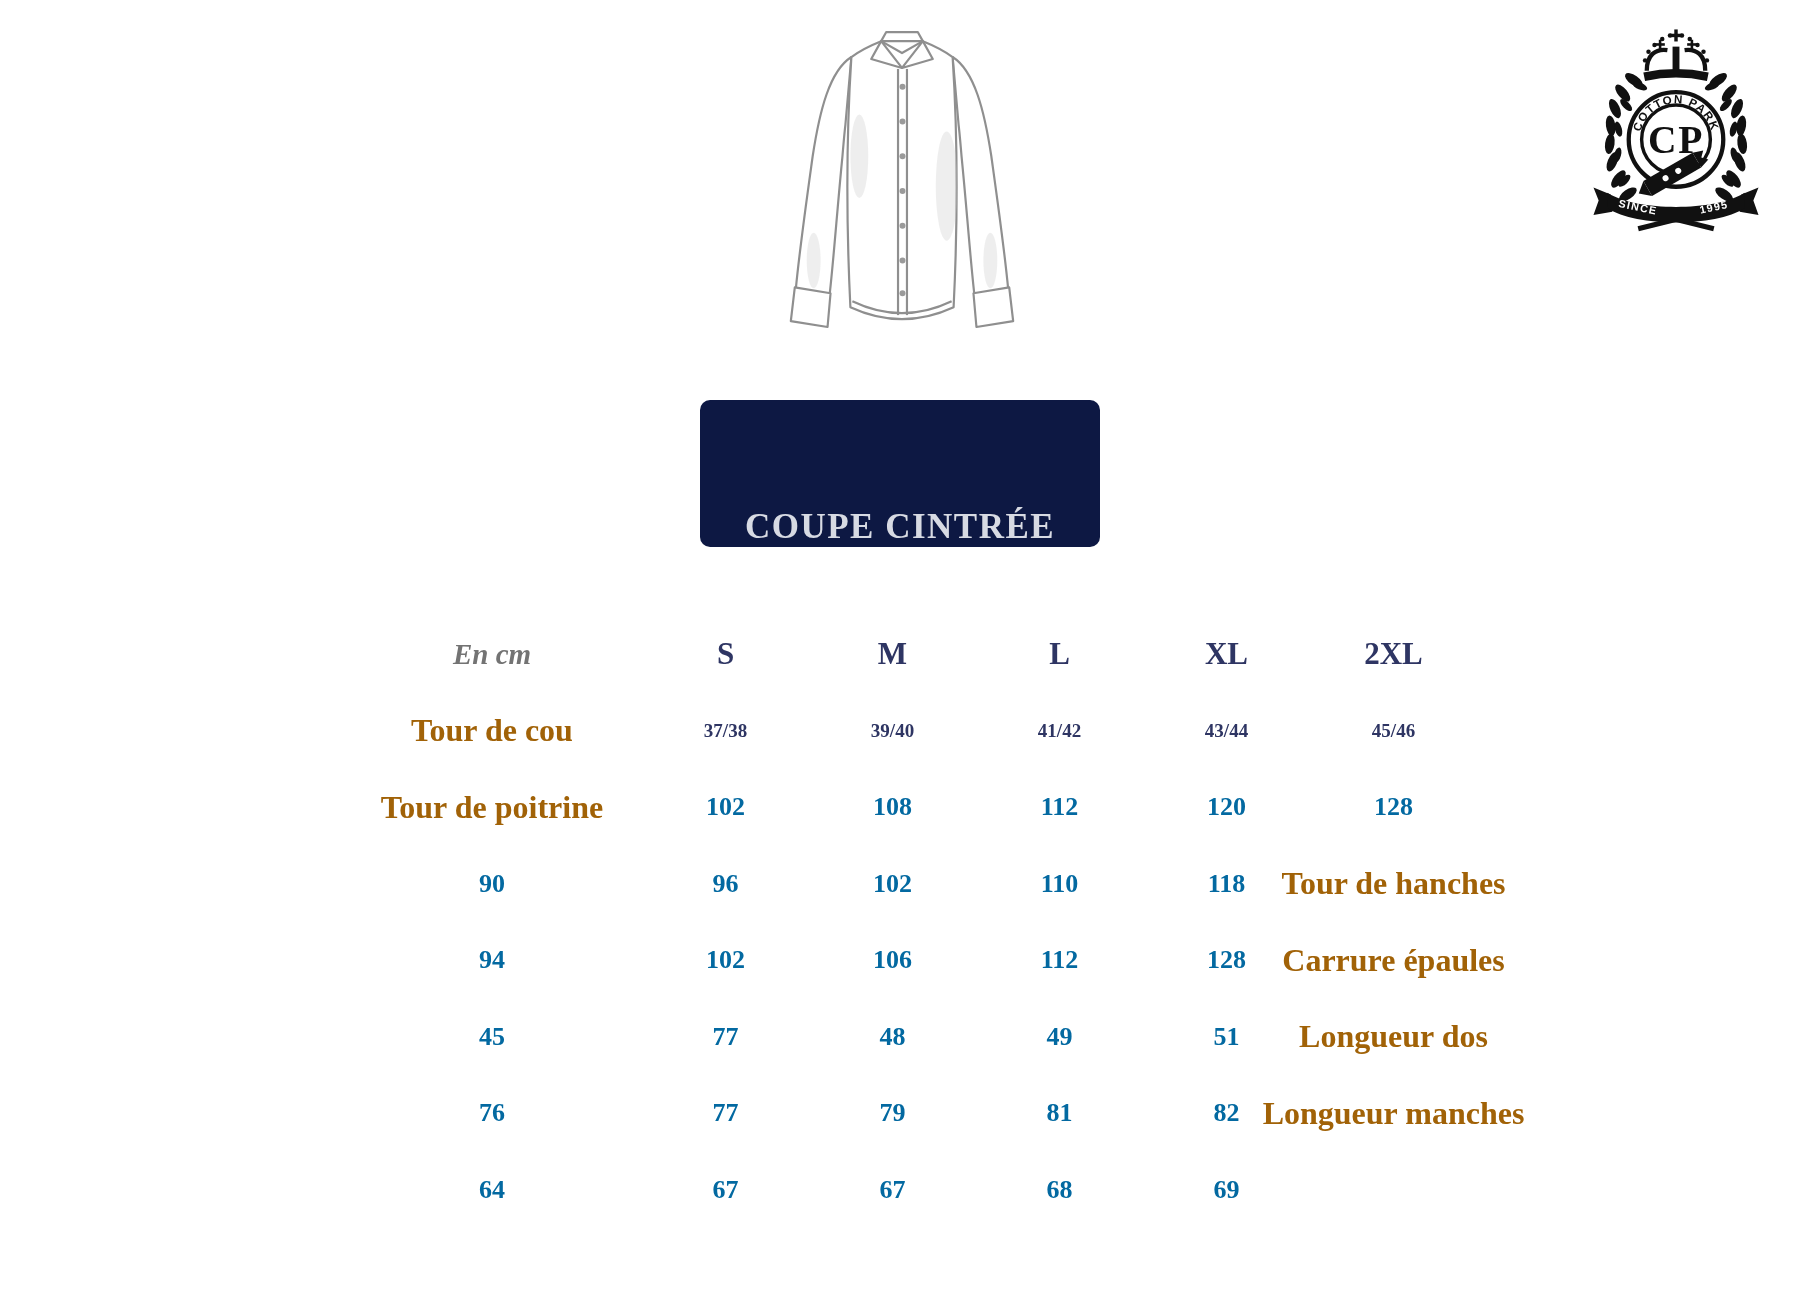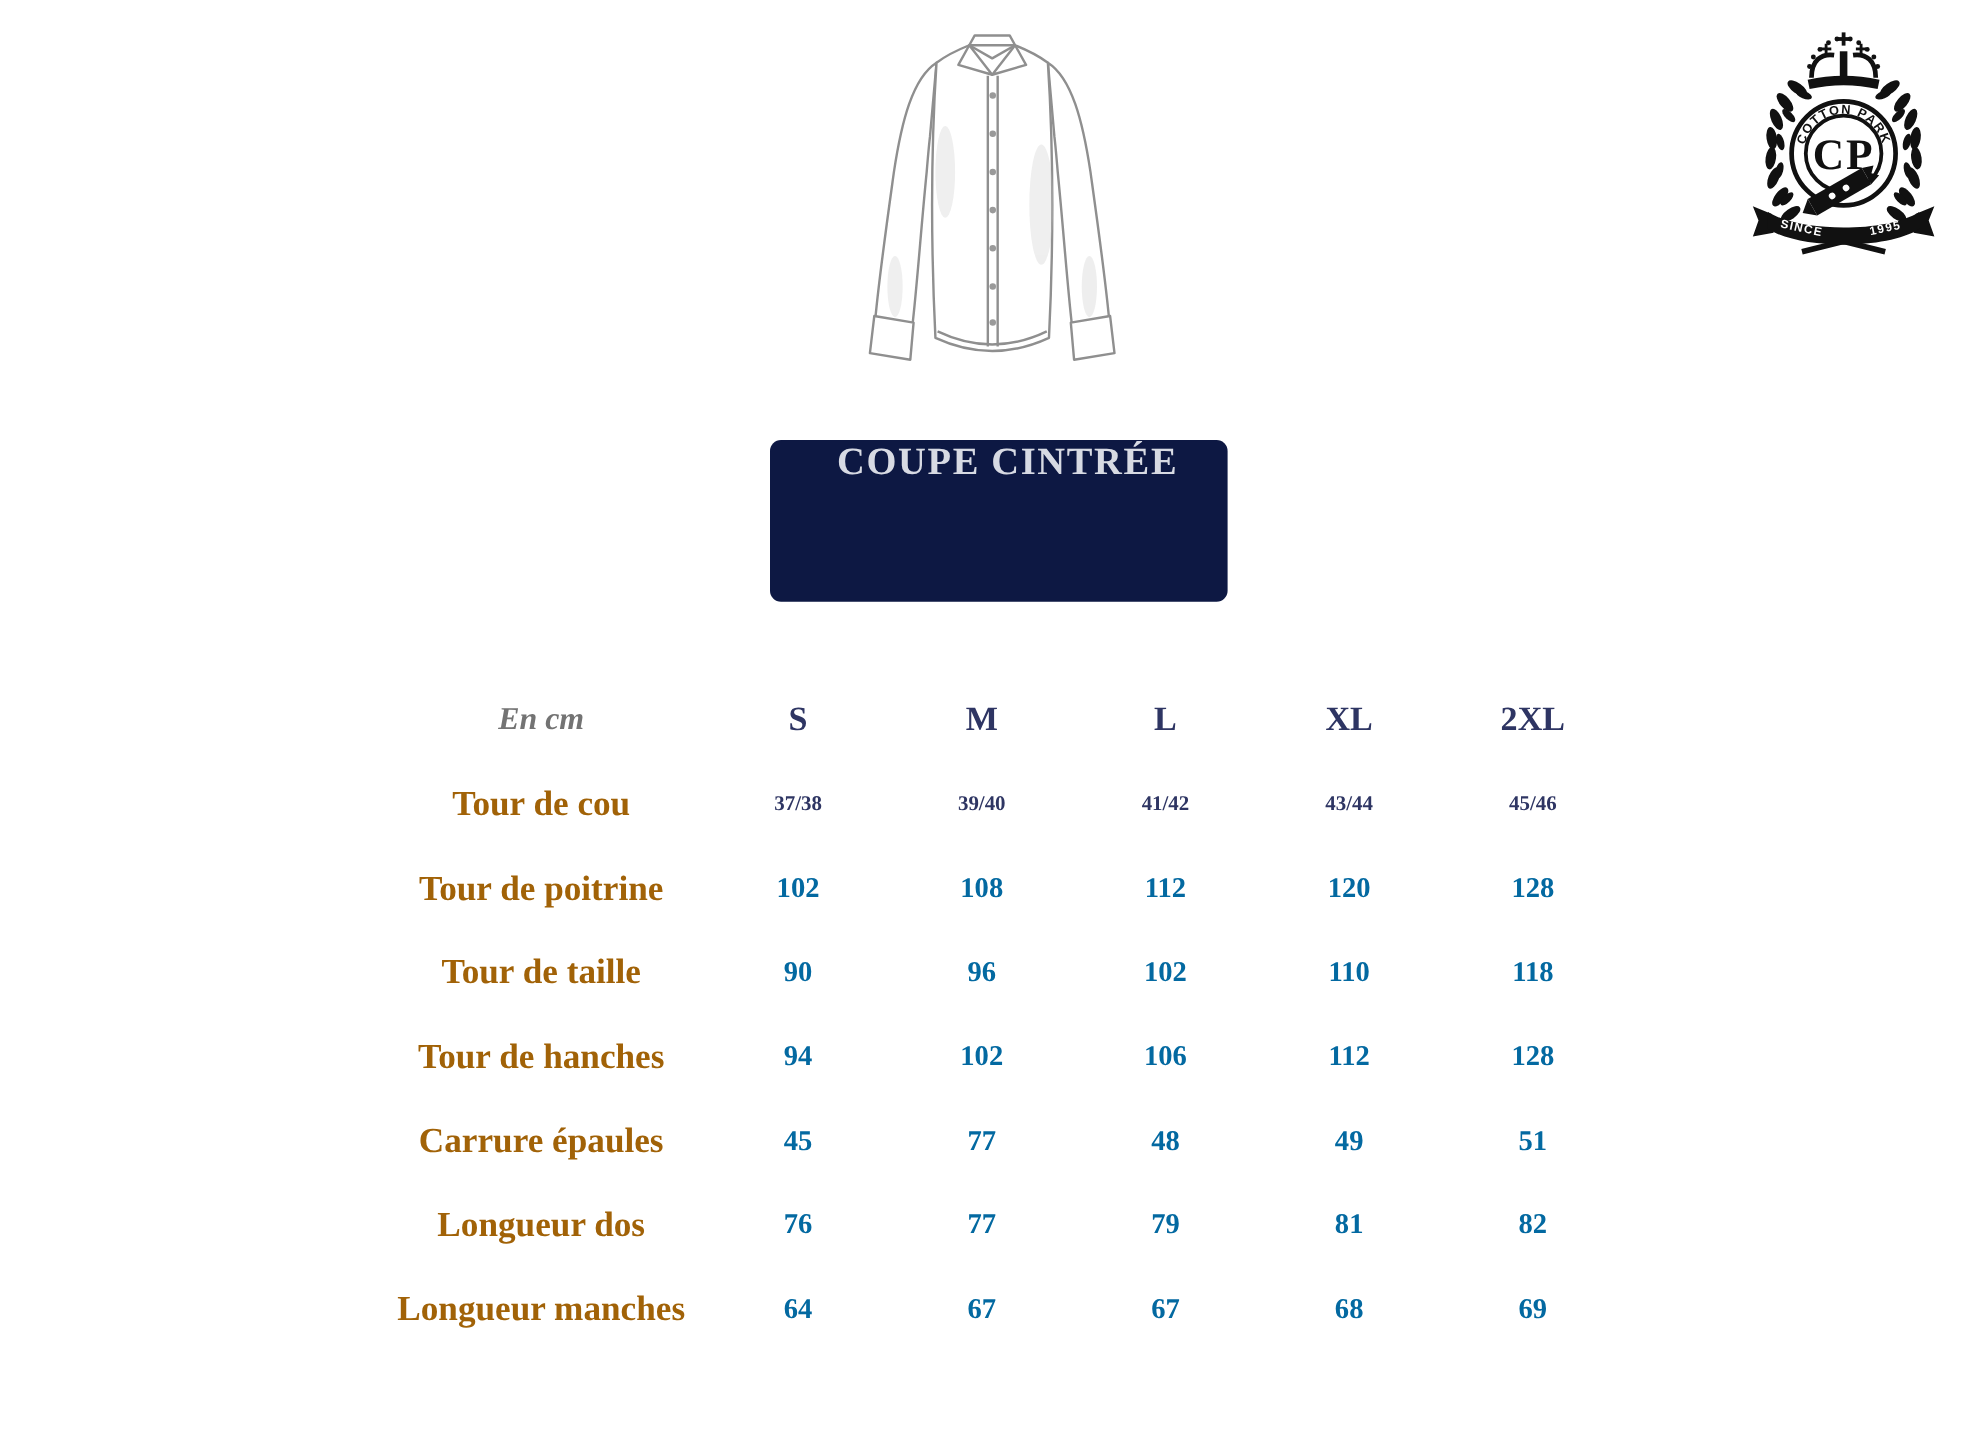--- a/index.html
+++ b/index.html
@@ -9,21 +9,21 @@
   
   .shirt-wrap { position:absolute; left:768px; top:26px; width:268px; height:336px; }
 
   
   .logo-wrap { position:absolute; left:1590px; top:26px; width:172px; height:208px; }
 
   
   .fit-banner {
     position:absolute; left:700px; top:400px; width:400px; height:147px;
     background:#0d1843; border-radius:10px;
-    display:flex; align-items:flex-start; justify-content:center;padding-left:16px;
+    display:flex; align-items:flex-end; justify-content:center;
   }
   .fit-banner span {
     color:#d7dae3; font-size:35px; font-weight:bold; letter-spacing:1.5px;
   }
 
   
   .size-table {
     position:absolute; left:342px; top:616px;
     display:grid;
     grid-template-columns:300px repeat(5,167px);
@@ -199,21 +199,20 @@
     <div class="cell val-navy">43/44</div>
     <div class="cell val-navy">45/46</div>
 
     <div class="cell row-label">Tour de poitrine</div>
     <div class="cell val-dark">102</div>
     <div class="cell val-dark">108</div>
     <div class="cell val-dark">112</div>
     <div class="cell val-dark">120</div>
     <div class="cell val-dark">128</div>
 
-    <div class="cell row-label">Tour de taille</div>
     <div class="cell val-dark">90</div>
     <div class="cell val-dark">96</div>
     <div class="cell val-dark">102</div>
     <div class="cell val-dark">110</div>
     <div class="cell val-dark">118</div>
 
     <div class="cell row-label">Tour de hanches</div>
     <div class="cell val-dark">94</div>
     <div class="cell val-dark">102</div>
     <div class="cell val-dark">106</div>

